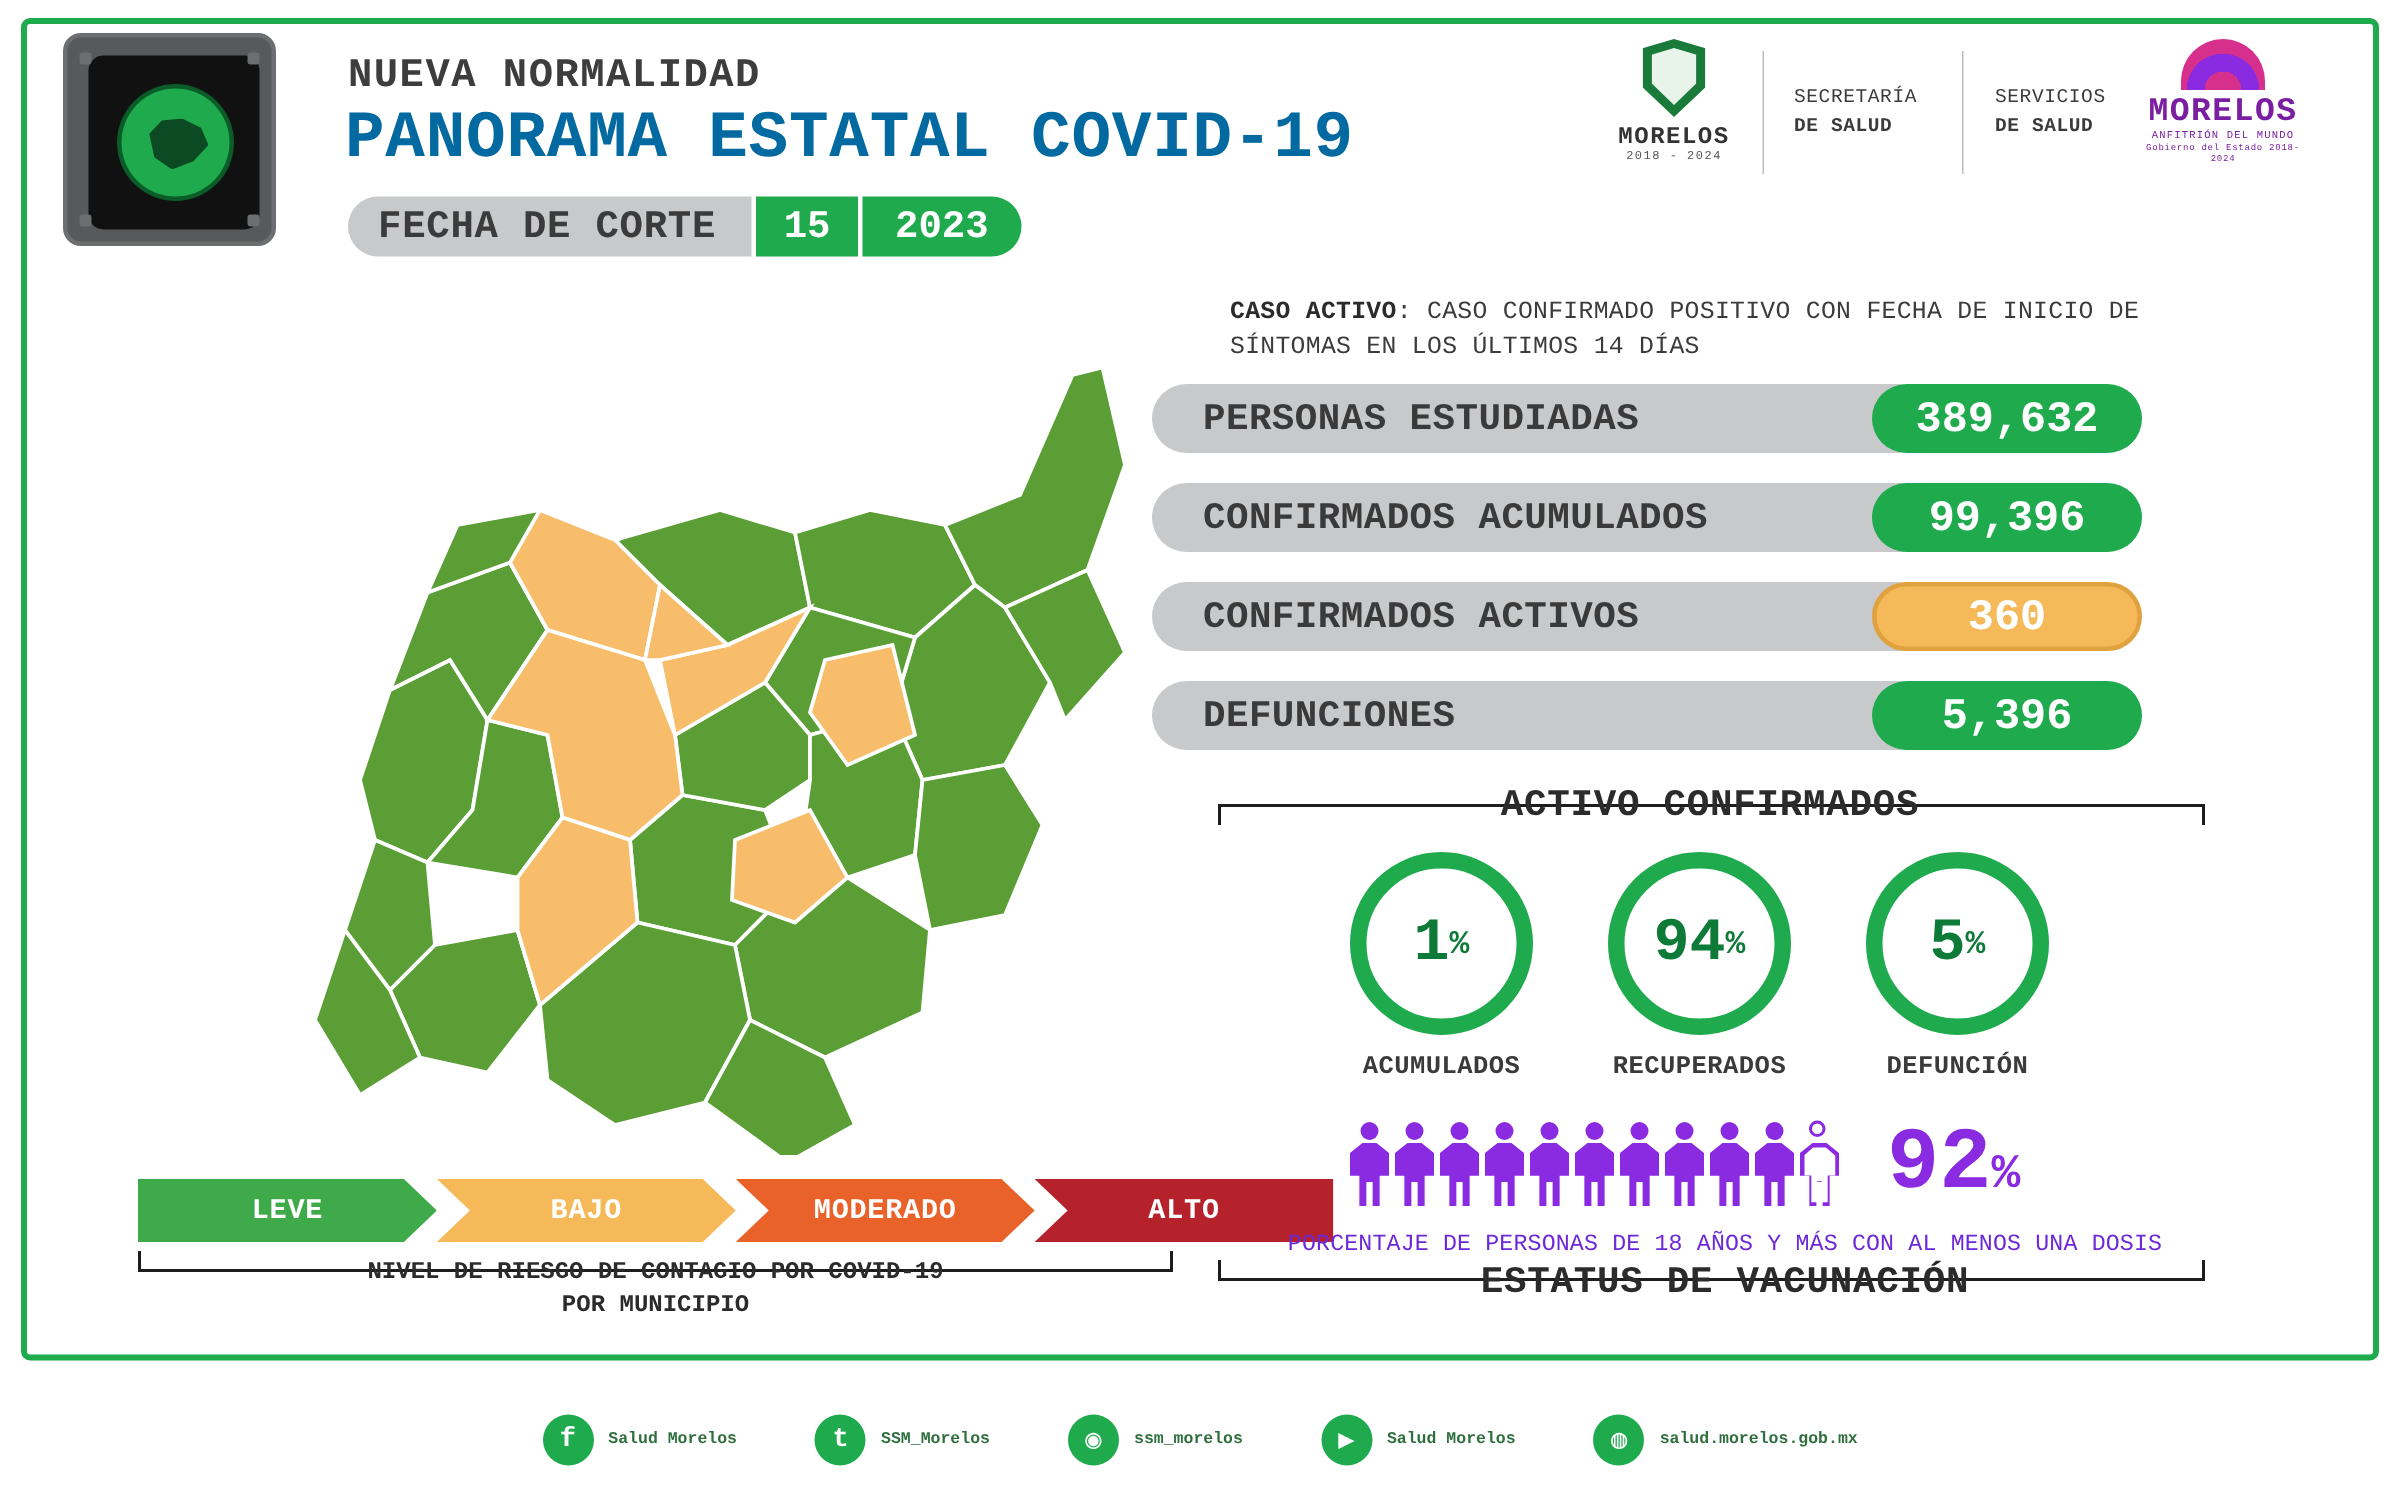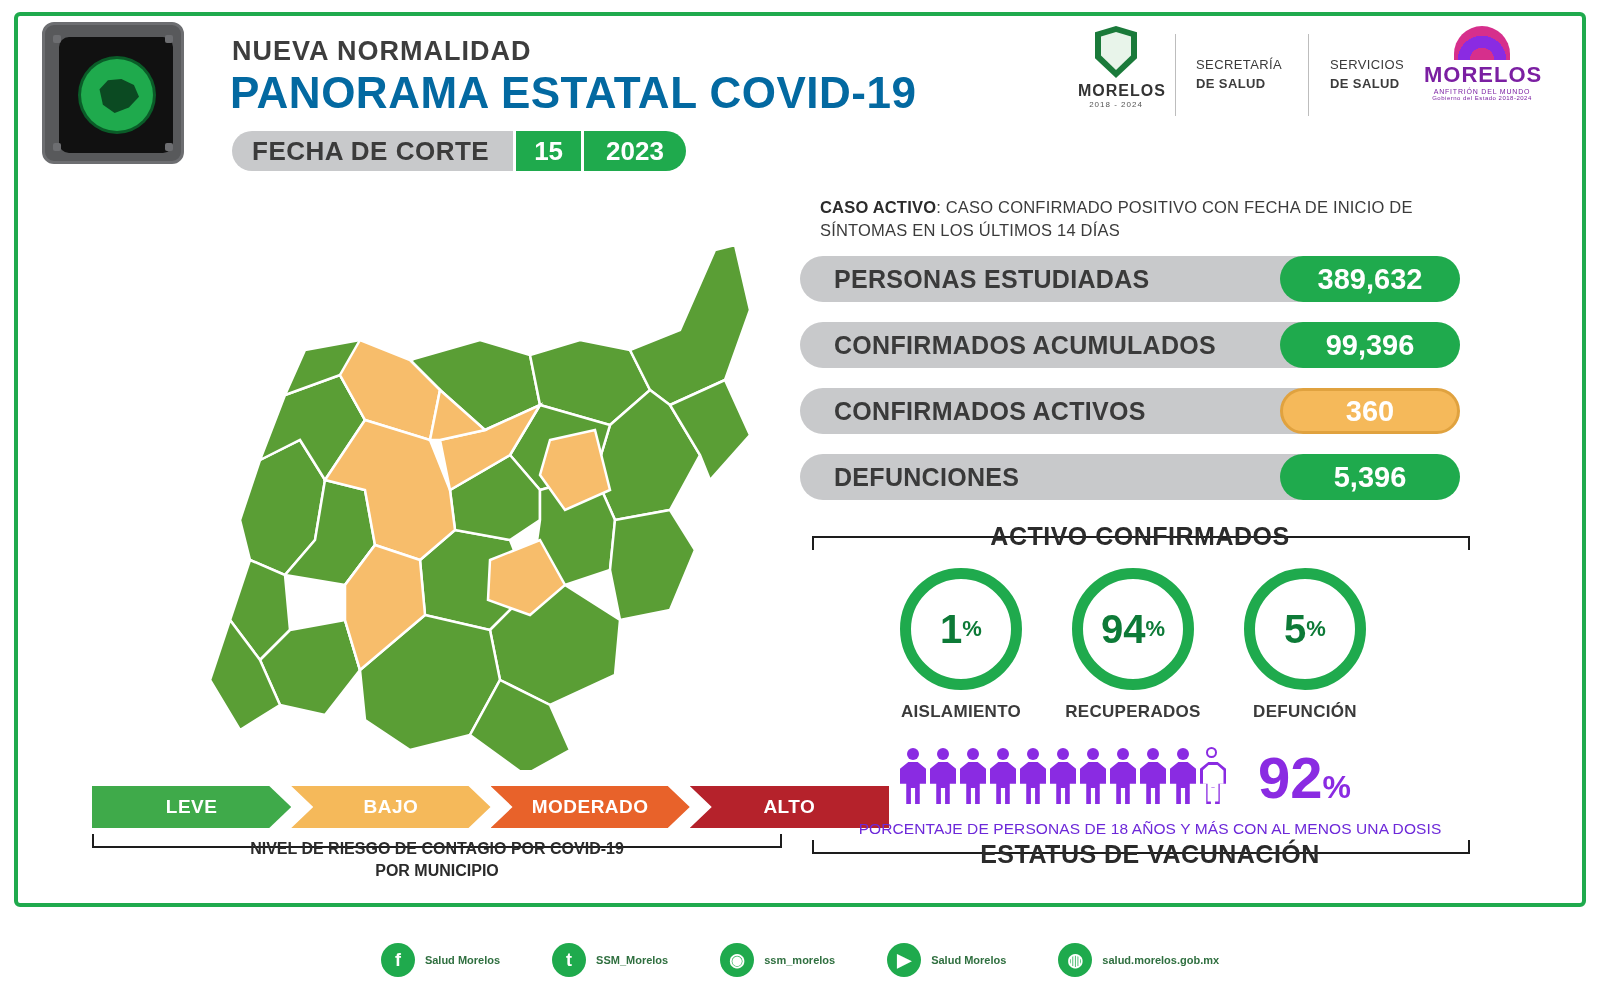--- a/index.html
+++ b/index.html
@@ -7,20 +7,21 @@
     margin: 0; padding: 0;
     width: 1600px; height: 1000px;
     background: #ffffff;
     font-family: "Liberation Sans", sans-serif;
   }
   #root {
     position: relative;
     width: 1600px; height: 1000px;
     background: #ffffff;
     overflow: hidden;
+    font-family: Liberation Mono, monospace;
   }
   .frame {
     position: absolute;
     left: 14px; top: 12px;
     width: 1572px; height: 895px;
     border: 4px solid #1faa4d;
     border-radius: 6px;
     background: #ffffff;
   }
 
@@ -176,21 +177,21 @@
 
   
   .active-note {
     position: absolute; left: 820px; top: 196px;
     width: 660px;
     font-size: 16.5px; color: #3b3b3b; line-height: 1.4; letter-spacing: 0.2px;
   }
   .active-note b { color: #2b2b2b; }
 
   .stat-row {
-    position: absolute; left: 800px;
+    position: absolute; left: 768px;
     width: 660px; height: 46px;
   }
   .stat-label {
     position: absolute; left: 0; top: 0;
     height: 46px; width: 520px;
     background: #c8c9cb;
     border-radius: 23px;
     display: flex; align-items: center;
     padding-left: 34px;
     font-size: 25px; font-weight: bold; color: #3a3a3a;
@@ -417,21 +418,21 @@
     <div class="stat-value">5,396</div>
   </div>
 
   <div class="bracket" style="left:812px; top:536px; width:658px;"></div>
   <div class="status-title">ACTIVO CONFIRMADOS</div>
 
   <div class="donut" style="left:900px; top:568px;">
     <span class="num">1</span>
       <span class="pct">%</span>
   </div>
-  <div class="donut-cap" style="left:861px; top:702px;">AISLAMIENTO</div>
+  <div class="donut-cap" style="left:861px; top:702px;">ACUMULADOS</div>
 
   <div class="donut" style="left:1072px; top:568px;">
     <span class="num">94</span>
       <span class="pct">%</span>
   </div>
   <div class="donut-cap" style="left:1033px; top:702px;">RECUPERADOS</div>
 
   <div class="donut" style="left:1244px; top:568px;">
     <span class="num">5</span>
       <span class="pct">%</span>

